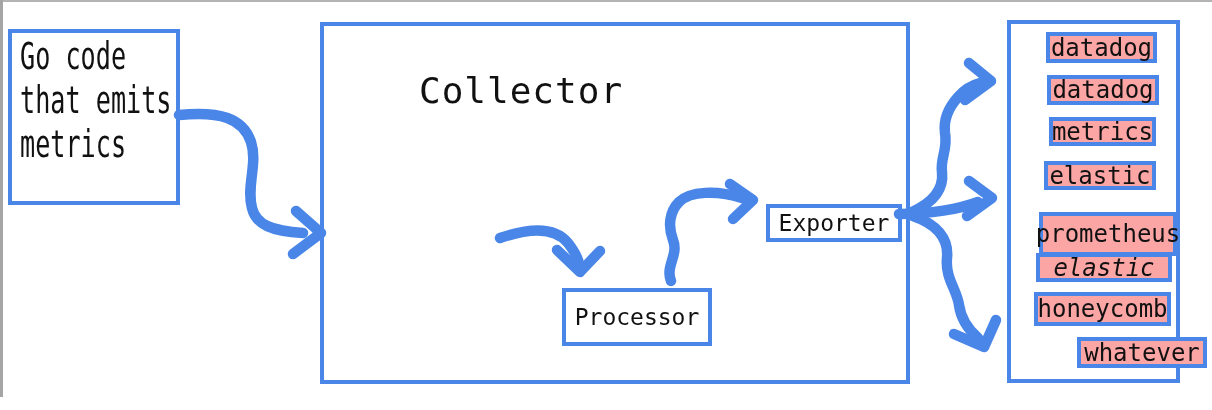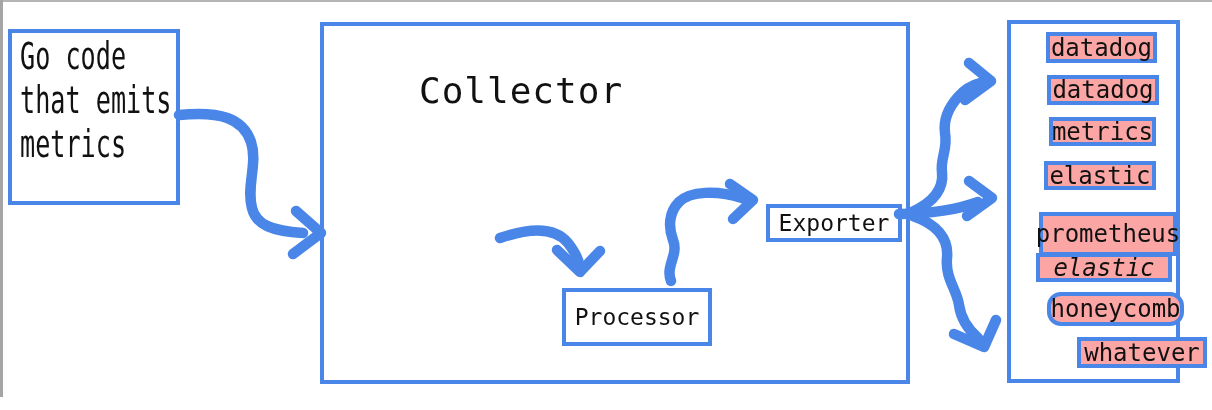--- a/index.html
+++ b/index.html
@@ -61,21 +61,21 @@
     background: #fca5a5;
     display: flex; align-items: center; justify-content: center;
     font-size: 24px; color: #111111;
   }
   .dest-0 { left: 35px; top:   8px; width: 111px; height: 31px; }
   .dest-1 { left: 36px; top:  51px; width: 112px; height: 30px; }
   .dest-2 { left: 38px; top:  93px; width: 107px; height: 29px; }
   .dest-3 { left: 33px; top: 137px; width: 112px; height: 29px; }
   .dest-4 { left: 28px; top: 188px; width: 138px; height: 44px; }
   .dest-5 { left: 25px; top: 229px; width: 136px; height: 29px; font-style: italic; }
-  .dest-6 { left: 36px; top: 268px; width: 137px; height: 34px; border-radius: 14px; }
+  .dest-6 { left: 23px; top: 268px; width: 137px; height: 34px; }
   .dest-7 { left: 26px; top: 313px; width: 130px; height: 31px; margin-left: 40px; }
   
   .arrows {
     position: absolute; left: 0; top: 0; width: 1212px; height: 410px;
     pointer-events: none;
   }
   .arrows path {
     fill: none;
     stroke: #4a86e8;
     stroke-width: 10.5;

